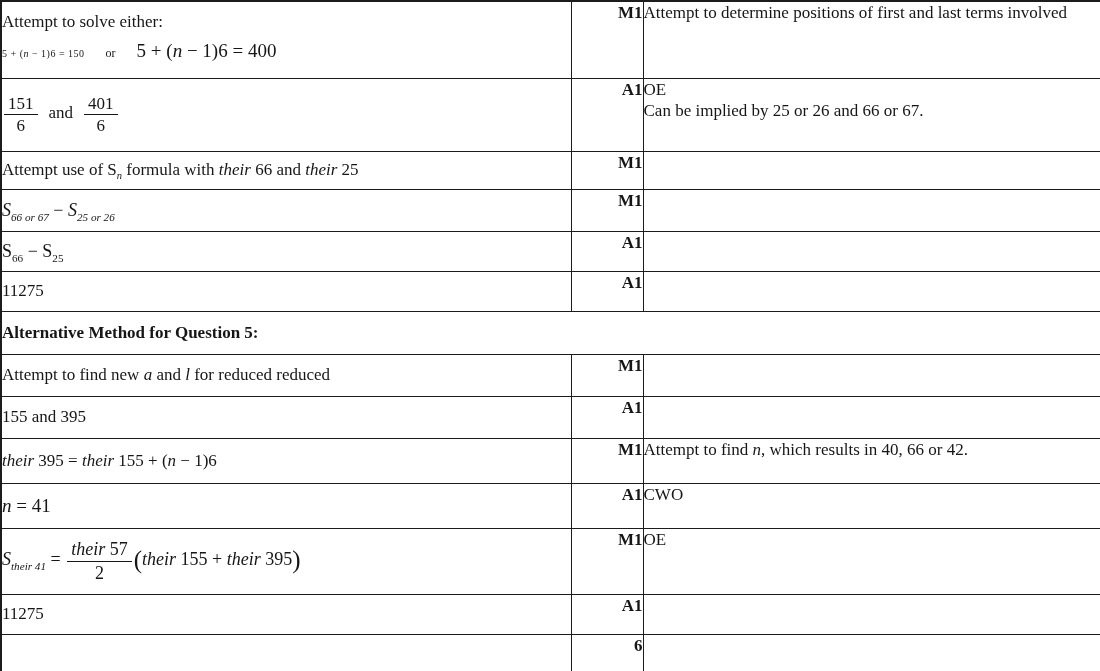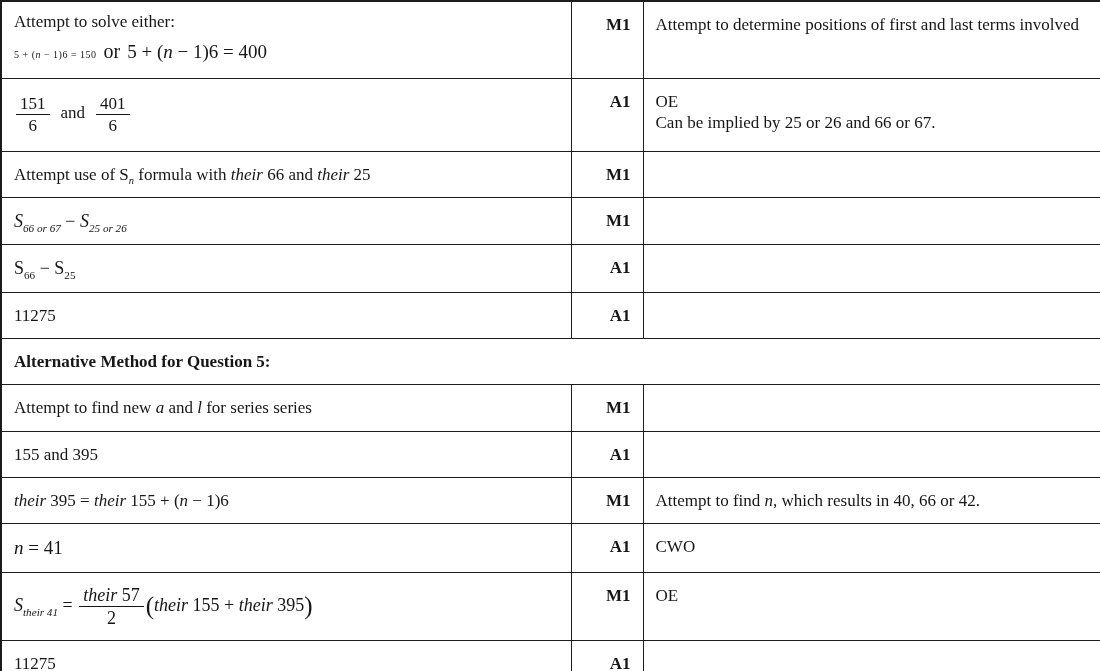--- a/index.html
+++ b/index.html
@@ -2,21 +2,21 @@
 <html><head>
 <meta charset="utf-8">
 <style>
   html, body { margin:0; padding:0; background:#ffffff; }
   body { font-family:"Liberation Serif", serif; color:#161616; }
   .sheet { position:relative; width:1100px; height:671px; background:#ffffff; overflow:hidden; }
 
   table.ms { border-collapse:collapse; width:1100px; height:671px; table-layout:fixed; }
   table.ms td {
     border:1.6px solid #1c1c1c;
-    padding:12px; overflow:hidden;
+    padding:0; overflow:hidden;
     font-size:17px; line-height:1.25;
     background:#ffffff;
   }
   table.ms { border:2.5px solid #1c1c1c; }
 
   
   tr.h0{height:77px} tr.h1{height:73px} tr.h2{height:38px} tr.h3{height:42px}
   tr.h4{height:40px} tr.h5{height:40px} tr.h6{height:43px} tr.h7{height:42px}
   tr.h8{height:42px} tr.h9{height:45px} tr.h10{height:45px} tr.h11{height:66px}
   tr.h12{height:40px} tr.h13{height:38px}
@@ -24,21 +24,21 @@
   td.desc { vertical-align:middle; padding-left:10px; padding-right:8px; }
   td.desc.top { vertical-align:top; padding-top:9px; }
   td.mark { vertical-align:top; padding-top:9px; padding-right:14px; text-align:right; font-weight:bold;margin-left:36px; }
   td.comment { vertical-align:top; padding-top:9px; padding-left:12px; padding-right:22px; }
 
   .descline { margin-bottom:7px; }
   .eqline { white-space:nowrap; }
   .math { font-style:normal; }
   .math.sm { font-size:10px; letter-spacing:0.5px; }
   .math.lg { font-size:19px; }
-  .orword { margin:0 7px; font-size:20px; }
+  .orword { margin:0 21px; font-size:12px; }
   .andword { margin:0 9px; }
   i, .it { font-style:italic; }
 
   sub { font-size:0.62em; line-height:0; }
   sub.it { font-style:italic; }
 
   .frac { display:inline-block; vertical-align:middle; text-align:center; line-height:1.12; margin:0 2px; }
   .frac .num { display:block; border-bottom:1.4px solid #161616; padding:0 4px 1px 4px; }
   .frac .den { display:block; padding-top:1px; }
 
@@ -103,21 +103,21 @@
       <td class="desc"><span>11275</span></td>
       <td class="mark">A1</td>
       <td class="comment"></td>
     </tr>
 
     <tr class="h6">
       <td class="altheader" colspan="3">Alternative Method for Question 5:</td>
     </tr>
 
     <tr class="h7">
-      <td class="desc"><span>Attempt to find new </span><i>a</i><span> and </span><i>l</i><span> for series series</span></td>
+      <td class="desc"><span>Attempt to find new </span><i>a</i><span> and </span><i>l</i><span> for reduced reduced</span></td>
       <td class="mark">M1</td>
       <td class="comment"></td>
     </tr>
 
     <tr class="h8">
       <td class="desc"><span>155 and 395</span></td>
       <td class="mark">A1</td>
       <td class="comment"></td>
     </tr>
 

